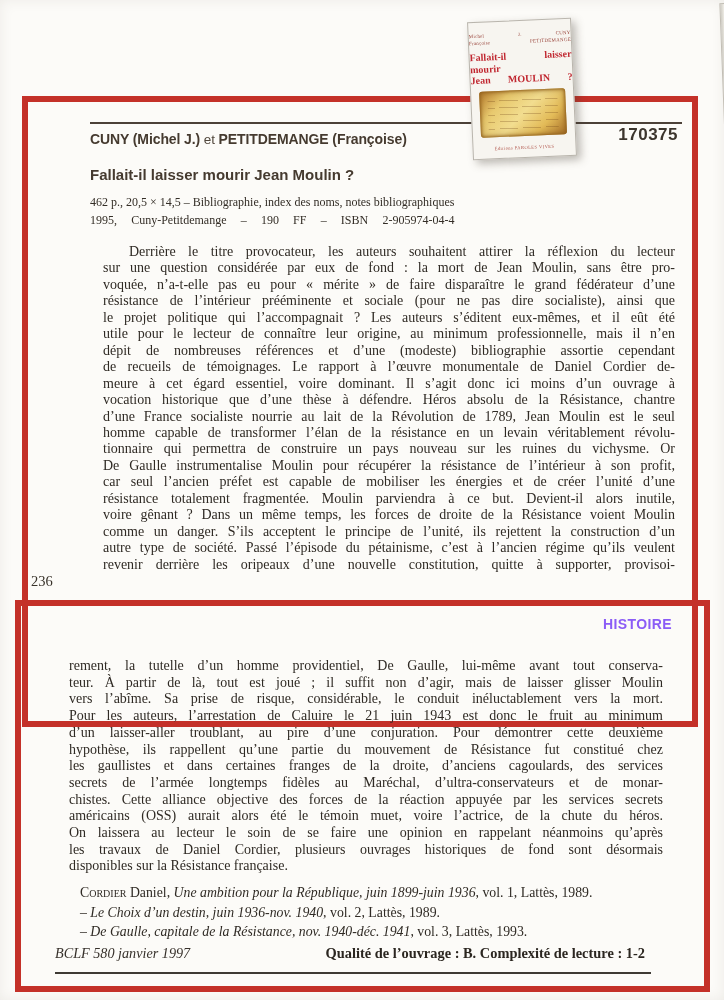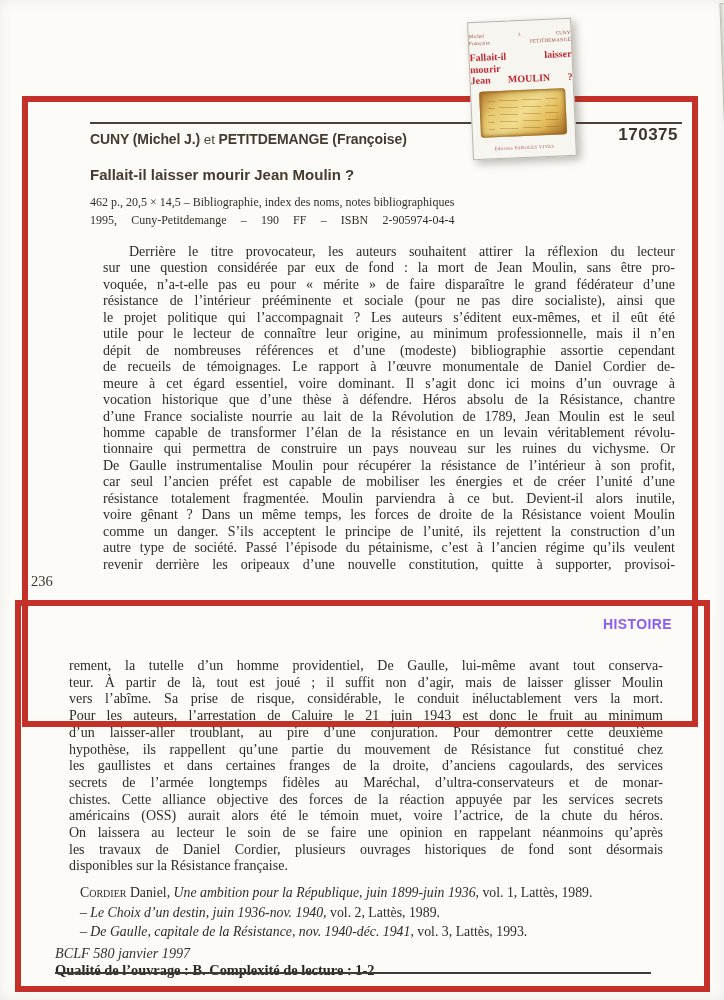--- a/index.html
+++ b/index.html
@@ -51,21 +51,21 @@
   .category {
     position:absolute; right:32px; top:10px;
     font-family:"Liberation Sans", sans-serif; font-weight:bold; font-size:14px;
     color:#8b5cf6; letter-spacing:0.4px;
   }
   .refs { position:absolute; left:34px; top:277px; width:596px; font-size:13.8px; line-height:19.6px; color:#2f2a24;margin-left:25px; }
   .refs .sc { font-variant:small-caps; }
   .refs .it { font-style:italic; }
   .footer-row {
     position:absolute; left:34px; top:339px; width:596px;
-    display:flex; justify-content:space-between; align-items:baseline;flex-direction:column;
+    display:flex; justify-content:space-between; align-items:baseline;
   }
   .journal { font-style:italic; font-size:14.2px; color:#36302a; }
   .quality { font-weight:bold; font-size:14.4px; color:#2b2620; padding-right:6px; }
 
   
   .book {
     position:absolute; left:470px; top:20px; width:104px; height:138px; z-index:10;
     background:#f7f5f0; border:1px solid #b9b5ad;
     transform:rotate(-2.5deg);
     box-shadow: 4px 4px 9px rgba(70,60,50,0.35);

